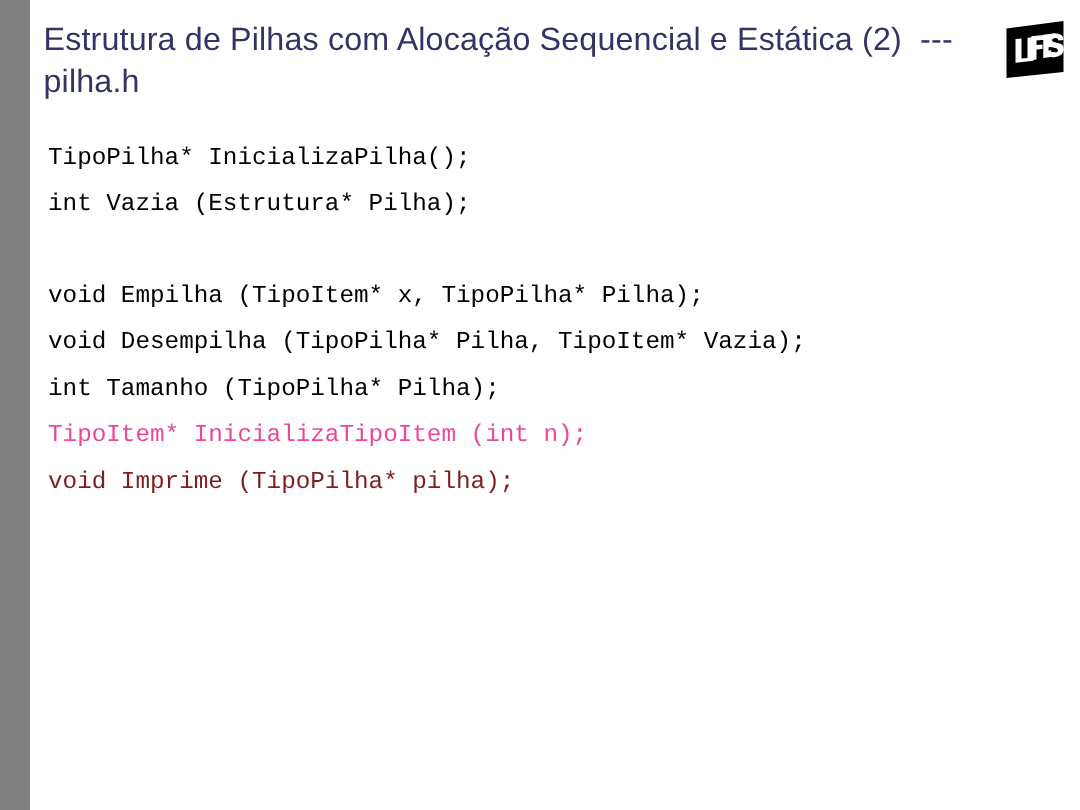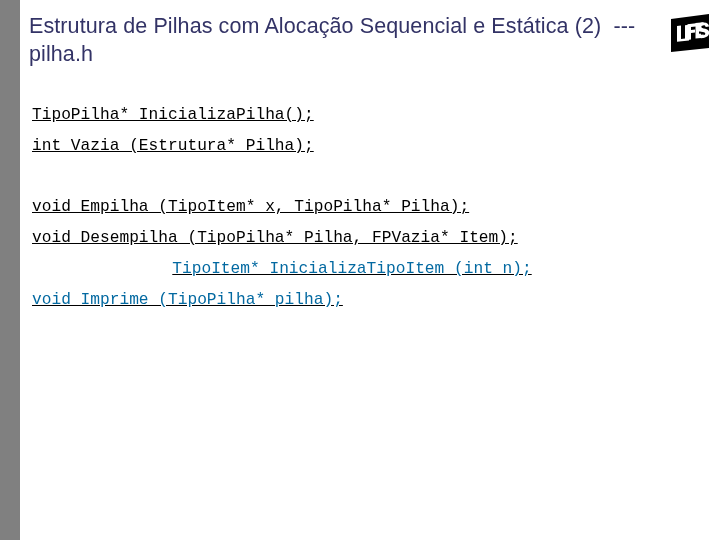--- a/index.html
+++ b/index.html
@@ -52,23 +52,22 @@
     left: 668px;
     top: 11px;
     width: 45px;
     height: 44px;
   }
   #logo svg { display: block; }
   
   #code-block {
     position: absolute;
     left: 32px;
-    top: 100px;
+    top: 90px;
     width: 640px;
-    text-decoration: underline;
   }
   .code-line {
     font-family: "Liberation Mono", "DejaVu Sans Mono", monospace;
     font-size: 16.2px;
     line-height: 31px;
     color: #000000;
     white-space: pre-wrap;
     letter-spacing: 0px;
     text-indent: 0;
   }
@@ -102,18 +101,19 @@
       <path d="M27.5 12.1 L35.5 11.2 L35.5 14.3 L31 14.8 L31 17.6 L34.8 17.2 L34.8 20.1 L31 20.5 L31 24 L35.6 23.5 L35.6 26.7 L27.5 27.6 Z" fill="#ffffff"></path>
 
       <path d="M34 11.5 C38.8 10.9 41 12.6 41 15.6 L37.6 16 C37.6 14.7 36.6 14.1 35.2 14.3 C34 14.5 33.4 15.1 33.4 15.9 C33.4 18.4 41.2 16.2 41.2 21.6 C41.2 24.6 38.8 26.6 35.1 27.1 C31.5 27.5 29.2 26 29.2 22.9 L32.7 22.5 C32.7 23.9 33.7 24.5 35.2 24.3 C36.5 24.1 37.3 23.4 37.3 22.5 C37.3 19.8 29.6 22.1 29.6 16.9 C29.6 14.1 31.2 11.9 34 11.5 Z" fill="#ffffff"></path>
     </svg>
   </div>
 
   <div id="code-block">
     <div class="code-line" style="color: rgb(0, 0, 0);">TipoPilha* InicializaPilha();</div>
     <div class="code-line" style="color: rgb(0, 0, 0);">int Vazia (Estrutura* Pilha);</div>
     <div class="code-line" style="color: rgb(0, 0, 0); margin-top: 30px;">void Empilha (TipoItem* x, TipoPilha* Pilha);</div>
-    <div class="code-line hang" style="color: rgb(0, 0, 0);">void Desempilha (TipoPilha* Pilha, FPVazia* Item);</div>
-    <div class="code-line" style="color: #0369a1; text-align: center;">TipoItem* InicializaTipoItem (int n);</div>
-    <div class="code-line" style="color: #0369a1;">void Imprime (TipoPilha* pilha);</div>
+    <div class="code-line hang" style="color: rgb(0, 0, 0);">void Desempilha (TipoPilha* Pilha, TipoItem* Vazia);</div>
+    <div class="code-line" style="color: rgb(0, 0, 0);">int Tamanho (TipoPilha* Pilha);</div>
+    <div class="code-line" style="color: #ec4899;">TipoItem* InicializaTipoItem (int n);</div>
+    <div class="code-line" style="color: #7f1d1d;">void Imprime (TipoPilha* pilha);</div>
   </div>
 
 </div>
 
 </body></html>

